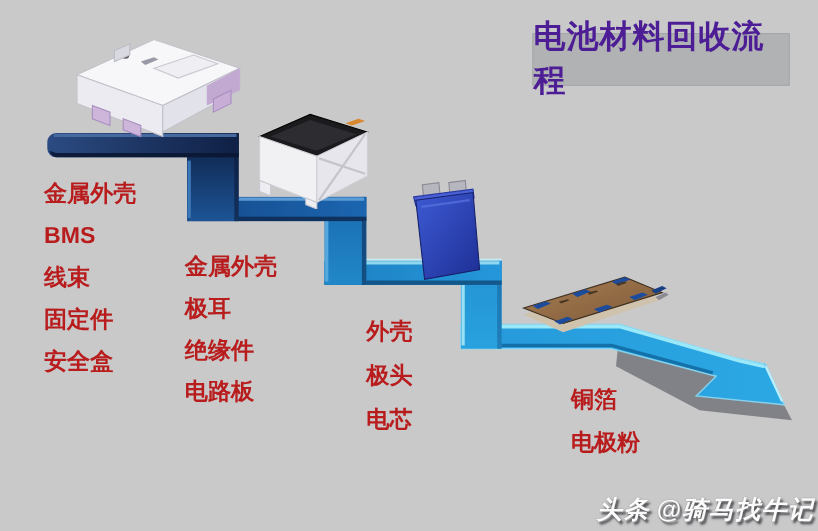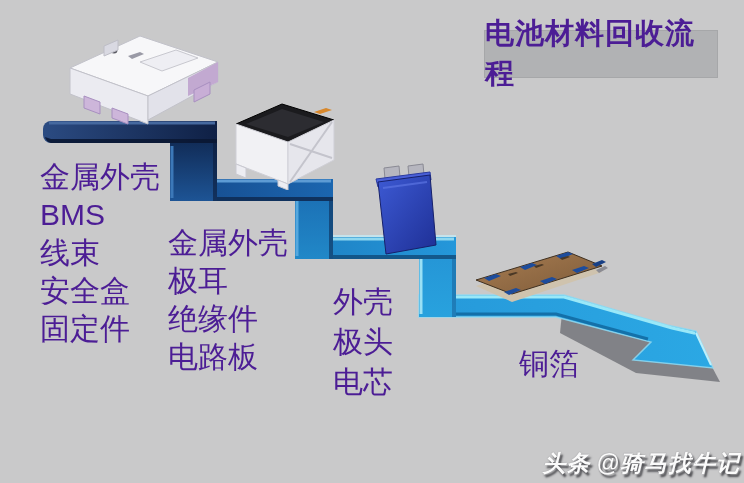--- a/index.html
+++ b/index.html
@@ -9,21 +9,21 @@
     background:#c9c9ca;
   }
   .stage svg{position:absolute;display:block;}
   .flow-arrow-svg{left:0;top:0;}
   .title-box{
     position:absolute;left:484px;top:30px;width:232px;height:46px;
     background:#b1b2b4;border:1px solid #a6a7a9;
     display:flex;align-items:center;justify-content:center;
     font-size:29px;font-weight:bold;color:#4c1d95;letter-spacing:1px;
   }
-  .mat-col{position:absolute;color:#4c1d95;font-weight:normal;font-size:30px;}
+  .mat-col{position:absolute;color:#b91c1c;font-weight:bold;font-size:21px;}
   .mat-col div{white-space:nowrap;}
   .col-1{left:40px;top:158px;line-height:38px;}
   .col-2{left:168px;top:224px;line-height:38px;}
   .col-3{left:333px;top:282px;line-height:40px;}
   .col-4{left:492px;top:344px;line-height:39px;margin-left:27px;}
   .watermark{
     position:absolute;right:4px;bottom:4px;
     font-size:23px;font-weight:bold;color:#fbfbfb;letter-spacing:1px;
     text-shadow:2px 3px 2px rgba(72,72,76,.95), 0 0 1px rgba(90,90,95,.8);
     white-space:nowrap;
@@ -160,38 +160,39 @@
   </svg>
 
   <div class="title-box">
     <span>电池材料回收流程</span>
   </div>
 
   <div class="mat-col col-1">
     <div>金属外壳</div>
     <div>BMS</div>
     <div>线束</div>
+    <div>固定件</div>
     <div>安全盒</div>
-    <div>固定件</div>
   </div>
 
   <div class="mat-col col-2">
     <div>金属外壳</div>
     <div>极耳</div>
     <div>绝缘件</div>
     <div>电路板</div>
   </div>
 
   <div class="mat-col col-3">
     <div>外壳</div>
     <div>极头</div>
     <div>电芯</div>
   </div>
 
   <div class="mat-col col-4">
     <div>铜箔</div>
+    <div>电极粉</div>
   </div>
 
   <div class="watermark">
     <span class="prefix">头条</span><span>@骑马找牛记</span>
   </div>
 
 </div>
 
 </body></html>

